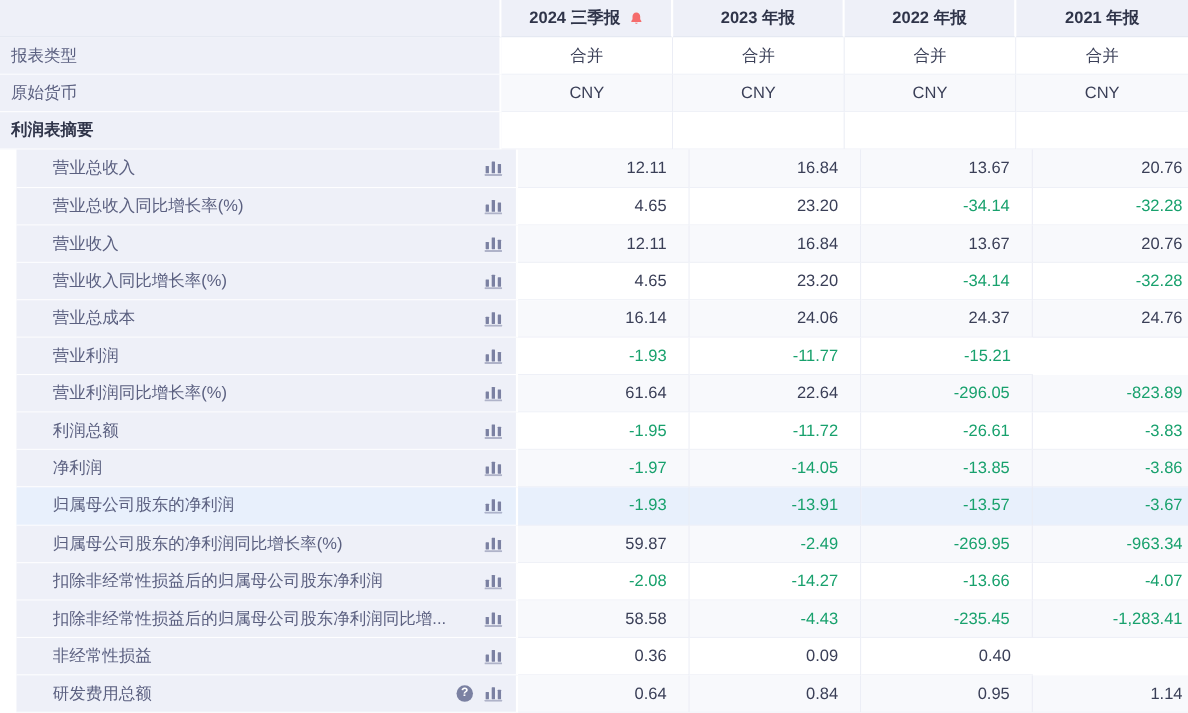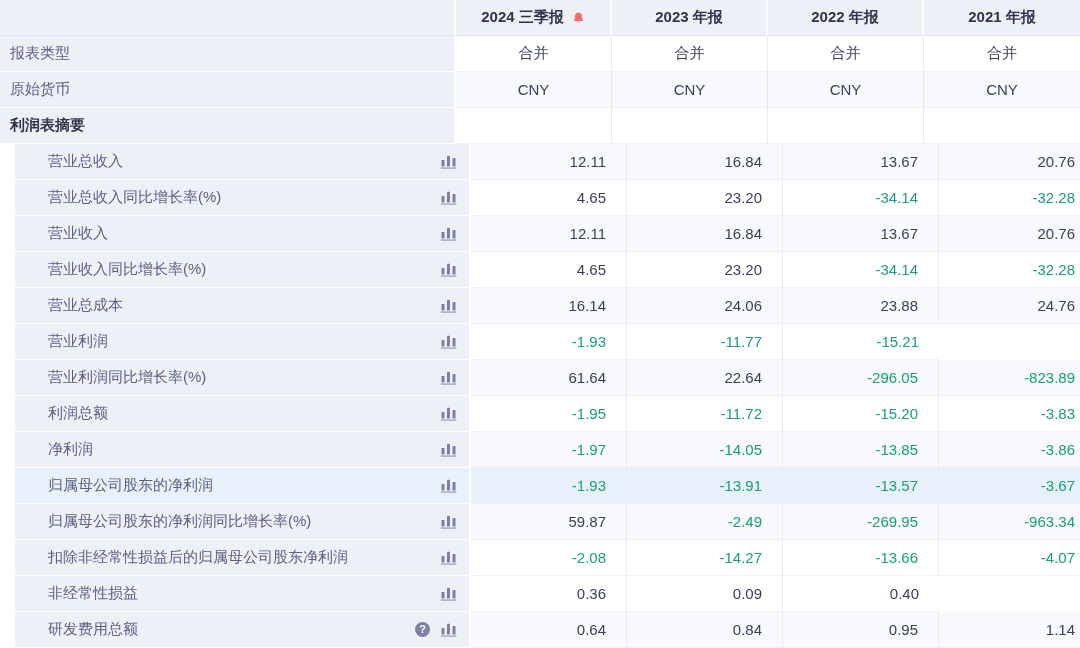--- a/index.html
+++ b/index.html
@@ -212,21 +212,21 @@
               <rect x="1.5" y="6" width="3" height="6.6" rx="0.4"></rect>
               <rect x="7" y="1.8" width="3" height="10.8" rx="0.4"></rect>
               <rect x="12.5" y="4" width="3" height="8.6" rx="0.4"></rect>
               <rect x="0.6" y="13.2" width="15.8" height="1.8" rx="0.4" opacity="0.55"></rect>
             </svg>
           </span>
         </span>
       </div>
       <div class="vcell">16.14</div>
       <div class="vcell">24.06</div>
-      <div class="vcell">23.88</div>
+      <div class="vcell">24.37</div>
       <div class="vcell">24.76</div>
     </div>
     <div class="row white metric">
       <div class="lcell">
         <span class="lab">营业利润</span>
         <span class="icons">
           <span class="chart-ic">
             <svg width="17" height="15" viewBox="0 0 17 15" fill="#7b81a2">
               <rect x="1.5" y="6" width="3" height="6.6" rx="0.4"></rect>
               <rect x="7" y="1.8" width="3" height="10.8" rx="0.4"></rect>
@@ -268,21 +268,21 @@
               <rect x="1.5" y="6" width="3" height="6.6" rx="0.4"></rect>
               <rect x="7" y="1.8" width="3" height="10.8" rx="0.4"></rect>
               <rect x="12.5" y="4" width="3" height="8.6" rx="0.4"></rect>
               <rect x="0.6" y="13.2" width="15.8" height="1.8" rx="0.4" opacity="0.55"></rect>
             </svg>
           </span>
         </span>
       </div>
       <div class="vcell neg">-1.95</div>
       <div class="vcell neg">-11.72</div>
-      <div class="vcell neg">-15.20</div>
+      <div class="vcell neg">-26.61</div>
       <div class="vcell neg">-3.83</div>
     </div>
     <div class="row light metric">
       <div class="lcell">
         <span class="lab">净利润</span>
         <span class="icons">
           <span class="chart-ic">
             <svg width="17" height="15" viewBox="0 0 17 15" fill="#7b81a2">
               <rect x="1.5" y="6" width="3" height="6.6" rx="0.4"></rect>
               <rect x="7" y="1.8" width="3" height="10.8" rx="0.4"></rect>
@@ -347,20 +347,39 @@
               <rect x="0.6" y="13.2" width="15.8" height="1.8" rx="0.4" opacity="0.55"></rect>
             </svg>
           </span>
         </span>
       </div>
       <div class="vcell neg">-2.08</div>
       <div class="vcell neg">-14.27</div>
       <div class="vcell neg">-13.66</div>
       <div class="vcell neg">-4.07</div>
     </div>
+    <div class="row light metric">
+      <div class="lcell">
+        <span class="lab">扣除非经常性损益后的归属母公司股东净利润同比增...</span>
+        <span class="icons">
+          <span class="chart-ic">
+            <svg width="17" height="15" viewBox="0 0 17 15" fill="#7b81a2">
+              <rect x="1.5" y="6" width="3" height="6.6" rx="0.4"></rect>
+              <rect x="7" y="1.8" width="3" height="10.8" rx="0.4"></rect>
+              <rect x="12.5" y="4" width="3" height="8.6" rx="0.4"></rect>
+              <rect x="0.6" y="13.2" width="15.8" height="1.8" rx="0.4" opacity="0.55"></rect>
+            </svg>
+          </span>
+        </span>
+      </div>
+      <div class="vcell">58.58</div>
+      <div class="vcell neg">-4.43</div>
+      <div class="vcell neg">-235.45</div>
+      <div class="vcell neg">-1,283.41</div>
+    </div>
     <div class="row white metric">
       <div class="lcell">
         <span class="lab">非经常性损益</span>
         <span class="icons">
           <span class="chart-ic">
             <svg width="17" height="15" viewBox="0 0 17 15" fill="#7b81a2">
               <rect x="1.5" y="6" width="3" height="6.6" rx="0.4"></rect>
               <rect x="7" y="1.8" width="3" height="10.8" rx="0.4"></rect>
               <rect x="12.5" y="4" width="3" height="8.6" rx="0.4"></rect>
               <rect x="0.6" y="13.2" width="15.8" height="1.8" rx="0.4" opacity="0.55"></rect>

